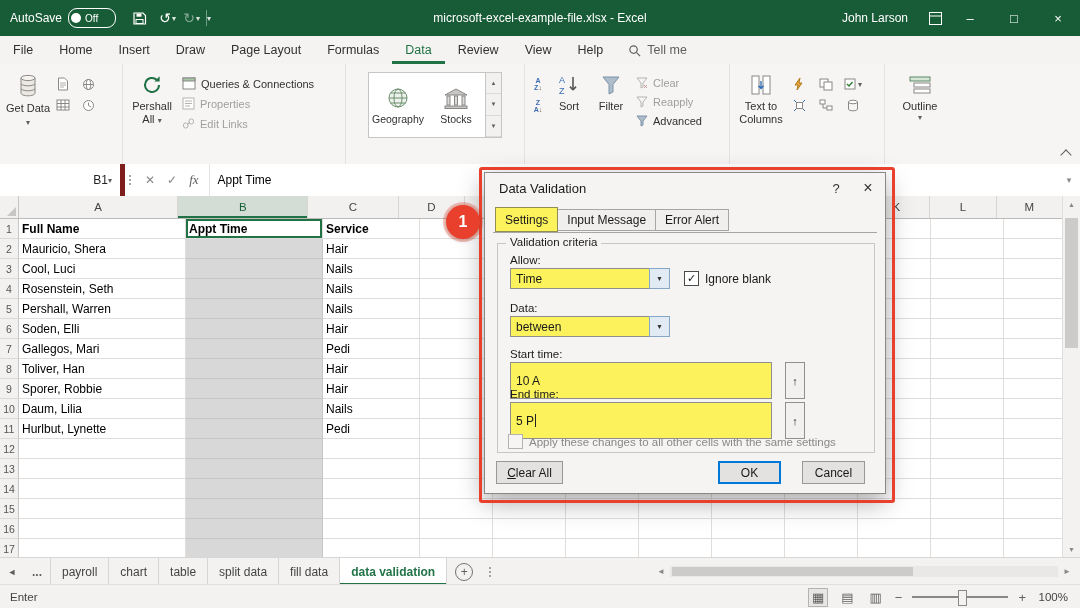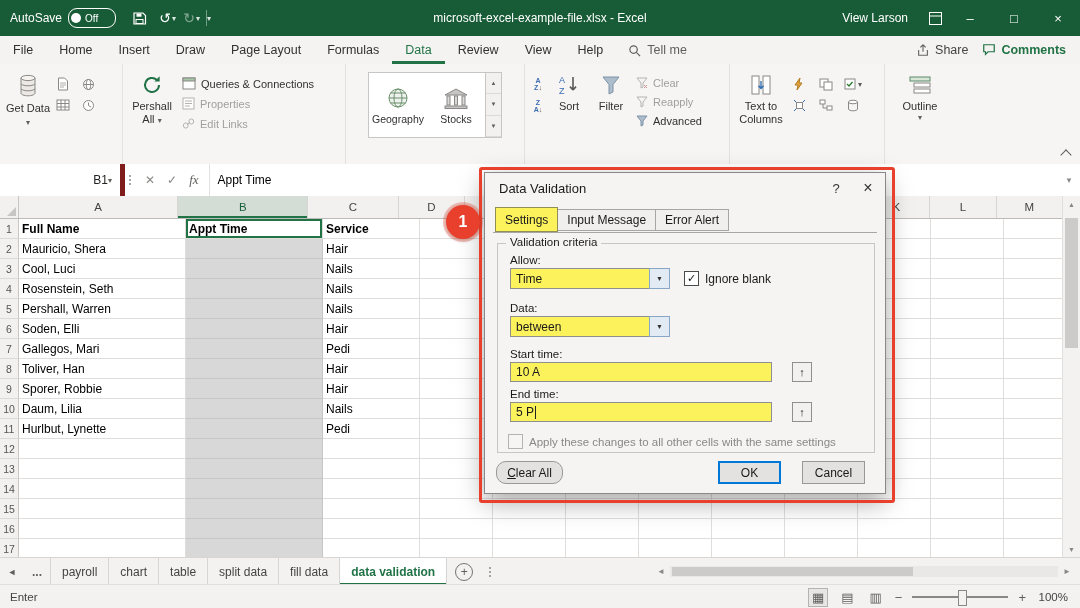--- a/index.html
+++ b/index.html
@@ -118,32 +118,32 @@
   #lbl-start{left:12px;top:104px;}
   #lbl-end{left:12px;top:144px;}
   .combo{position:absolute;display:flex;height:21px;width:160px;}
   #combo-allow{left:12px;top:24px;}
   #combo-data{left:12px;top:72px;}
   .combo .val{flex:1;background:#fbf25c;border:1px solid #8f8f8f;border-right:none;display:flex;align-items:center;padding:0 5px;}
   .combo .cbtn{width:19px;background:#e2ebf4;border:1px solid #86a7c5;display:flex;align-items:center;justify-content:center;font-size:7px;color:#333;}
   .ckrow{position:absolute;display:flex;align-items:center;gap:6px;}
   #chk-ignore{left:186px;top:27px;}
   .cb{width:13px;height:13px;background:#fff;border:1px solid #4a4a4a;display:flex;align-items:center;justify-content:center;font-size:11px;line-height:1;color:#111;flex:none;}
-  .timefld{position:absolute;display:flex;gap:20px;height:20px;}
+  .timefld{position:absolute;display:flex;gap:13px;height:37px;}
   #fld-start{left:12px;top:118px;}
   #fld-end{left:12px;top:158px;border-radius:6px;}
   .tval{width:250px;background:#fbf25c;border:1px solid #8f8f8f;display:flex;align-items:center;padding:0 5px;}
   .caret{display:inline-block;width:1px;height:13px;background:#222;margin-left:1px;}
   .spin{width:18px;border:1px solid #8f8f8f;background:#f2f1ef;display:flex;align-items:center;justify-content:center;font-size:11px;color:#222;}
   #chk-apply{left:10px;top:190px;color:#8a8886;font-size:11.5px;}
   #chk-apply .cb{border-color:#b5b3b1;background:#f6f5f4;}
   .dlg-buttons{position:absolute;left:0;top:288px;width:100%;height:23px;}
   .wbtn{position:absolute;height:23px;font-family:inherit;font-size:12px;background:#e4e2e0;border:1px solid #9a9896;color:#1a1a1a;padding:0;}
   .wbtn span{display:block;}
-  #btn-clear{left:11px;width:67px;border-radius:10px;}
+  #btn-clear{left:11px;width:67px;}
   #btn-clear span::first-letter{text-decoration:underline;}
   #btn-ok{left:233px;width:63px;border:1px solid #0078d7;box-shadow:inset 0 0 0 1px #0078d7;}
   #btn-cancel{left:317px;width:63px;}
   
   #red-frame{position:absolute;left:479px;top:167px;width:410px;height:330px;border:3px solid #e8402c;border-radius:3px;z-index:12;pointer-events:none;}
   #step-badge{position:absolute;left:446px;top:205px;width:34px;height:34px;border-radius:50%;background:#e8402c;color:#fff;font-weight:bold;font-size:16px;display:flex;align-items:center;justify-content:center;z-index:13;box-shadow:0 0 0 3px rgba(232,64,44,.3),0 1px 4px rgba(0,0,0,.35);}
 </style>
 </head>
 <body>
 
@@ -163,21 +163,21 @@
       </svg>
   </span>
   <span class="tb-ico">↺</span>
     <span class="tb-dd">▾</span>
   <span class="tb-ico dim">↻</span>
     <span class="tb-dd">▾</span>
   <span class="tb-sep"></span>
   <span class="tb-dd">▾</span>
   <span id="tb-title">microsoft-excel-example-file.xlsx  -  Excel</span>
   <div class="tb-right">
-    <span class="tb-user">View Larson</span>
+    <span class="tb-user">John Larson</span>
     <span class="tb-ico">
       <svg width="15" height="15" viewBox="0 0 15 15">
           <rect x="1.5" y="1.5" width="12" height="12" fill="none" stroke="#fff"></rect>
           <path d="M1.5 5h12" stroke="#fff"></path>
         </svg>
     </span>
     <span class="winbtn">–</span>
     <span class="winbtn">□</span>
     <span class="winbtn">×</span>
   </div>
@@ -195,35 +195,20 @@
       <div class="rtab">Review</div>
       <div class="rtab">View</div>
       <div class="rtab">Help</div>
     </div>
   <div class="tellme">
     <svg width="13" height="13" viewBox="0 0 14 14">
         <circle cx="6" cy="6" r="4" fill="none" stroke="#605e5c" stroke-width="1.3"></circle>
         <path d="M9 9l4 4" stroke="#605e5c" stroke-width="1.3"></path>
       </svg>
     <span>Tell me</span>
-  </div>
-  <div class="tr-right">
-    <span class="tr-btn">
-      <svg width="14" height="14" viewBox="0 0 16 16">
-          <path d="M8 10V2m0 0L5 5m3-3l3 3" stroke="#666" fill="none" stroke-width="1.3"></path>
-          <path d="M3 8v6h10V8" stroke="#666" fill="none" stroke-width="1.3"></path>
-        </svg>
-      <span>Share</span>
-    </span>
-    <span class="tr-btn green">
-      <svg width="14" height="14" viewBox="0 0 16 16">
-          <path d="M2 2h12v8H7l-3 3v-3H2z" fill="none" stroke="#217346" stroke-width="1.4"></path>
-        </svg>
-      <span>Comments</span>
-    </span>
   </div>
 </div>
 
 <div id="ribbon">
 
   <div class="rgroup" style="width:116px">
     <div class="bigbtn" style="width:50px">
       <svg width="24" height="26" viewBox="0 0 24 26">
           <path fill="#ece9e5" stroke="#8a8886" d="M5 5v15c0 1.6 3.1 2.8 7 2.8s7-1.2 7-2.8V5"></path>
           <ellipse cx="12" cy="5" rx="7" ry="2.6" fill="#f7f4f0" stroke="#8a8886"></ellipse>

